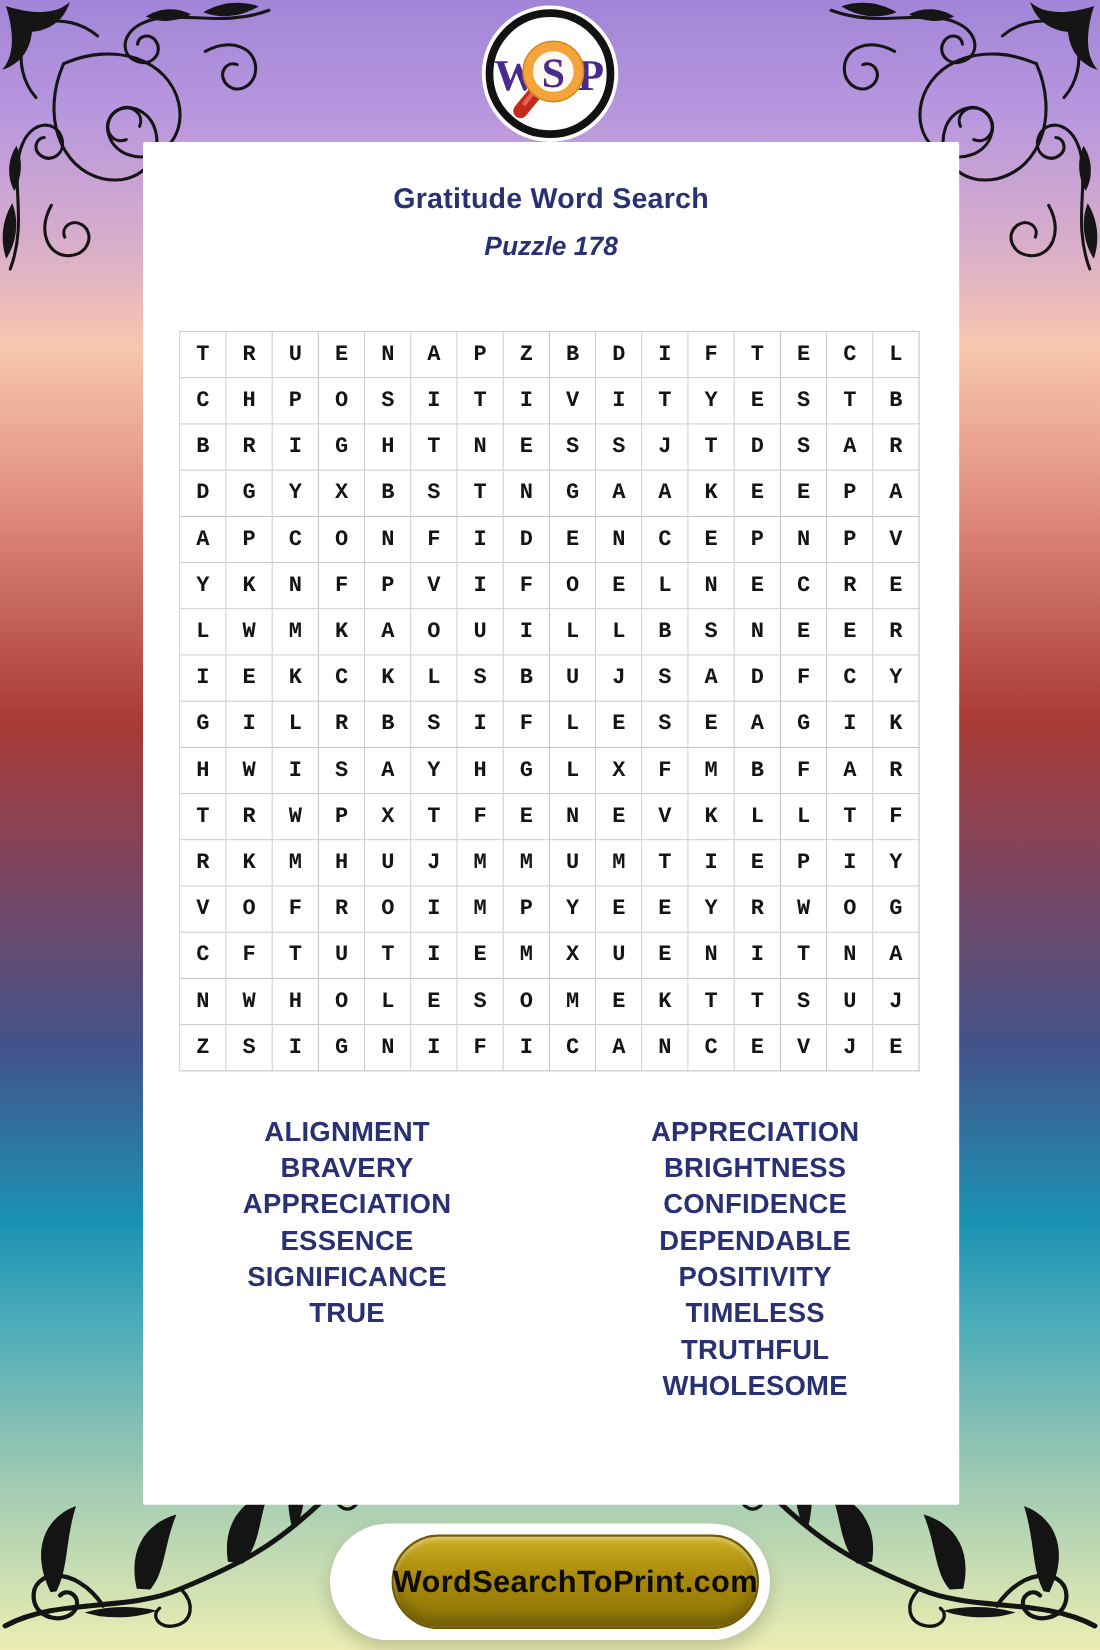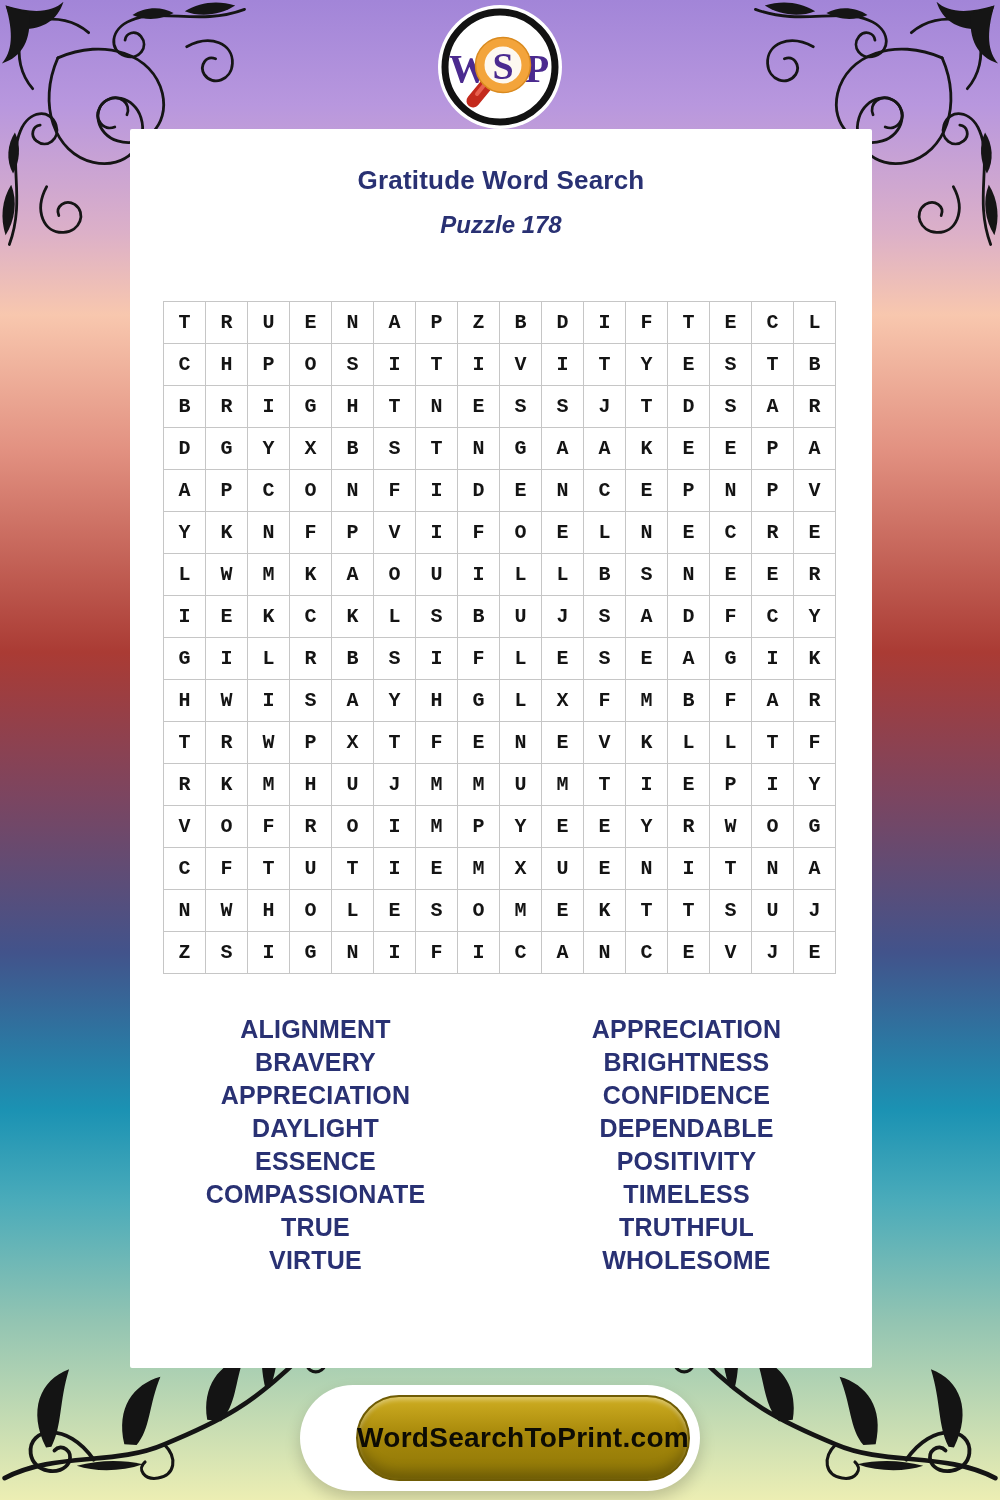--- a/index.html
+++ b/index.html
@@ -402,25 +402,23 @@
       <div class="cell">V</div>
       <div class="cell">J</div>
       <div class="cell">E</div>
     </div>
 
   <div class="words">
     <div class="wcol">
         <div class="word">ALIGNMENT</div>
         <div class="word">BRAVERY</div>
         <div class="word">APPRECIATION</div>
-        <div class="word">DAYLIGHT</div>
         <div class="word">ESSENCE</div>
-        <div class="word">COMPASSIONATE</div>
+        <div class="word">SIGNIFICANCE</div>
         <div class="word">TRUE</div>
-        <div class="word">VIRTUE</div>
       </div>
     <div class="wcol">
         <div class="word">APPRECIATION</div>
         <div class="word">BRIGHTNESS</div>
         <div class="word">CONFIDENCE</div>
         <div class="word">DEPENDABLE</div>
         <div class="word">POSITIVITY</div>
         <div class="word">TIMELESS</div>
         <div class="word">TRUTHFUL</div>
         <div class="word">WHOLESOME</div>

